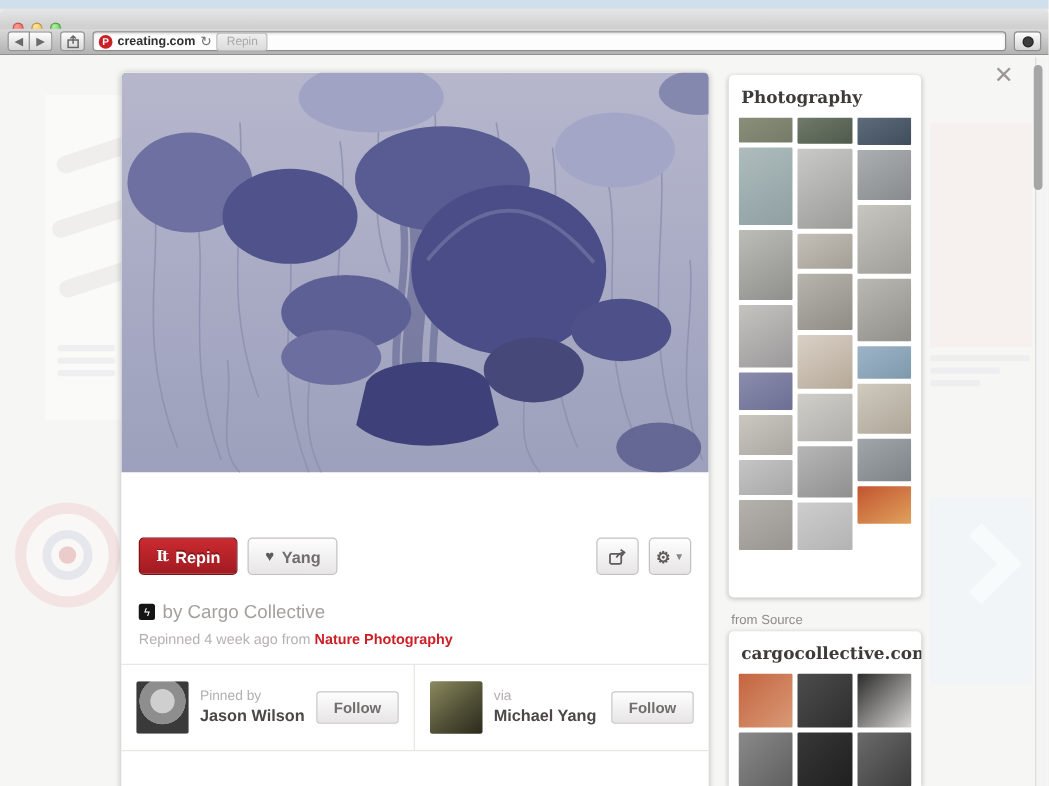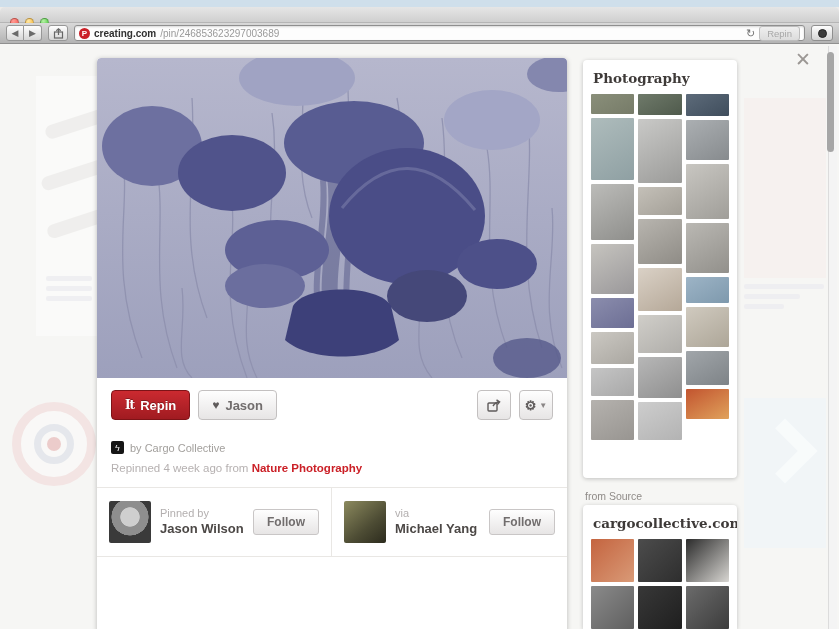--- a/index.html
+++ b/index.html
@@ -59,36 +59,36 @@
   .scroll-thumb { position:absolute; right:3px; top:6px; width:7px; height:100px; background:#a6a6a6; border-radius:4px; }
 
   
   .close-x { position:absolute; left:795px; top:48px; font-size:19px; color:#9b9794; cursor:pointer; }
 
   .pin-card { position:absolute; left:97px; top:58px; width:470px; height:575px; background:#fff;
     border-radius:4px 4px 0 0; box-shadow:0 1px 5px rgba(0,0,0,.25); overflow:hidden; }
   .pin-image { display:block; width:470px; height:320px; border-radius:4px 4px 0 0; }
   .actions { display:flex; align-items:center; gap:8px; padding:12px 14px 10px; }
   .btn { display:inline-flex; align-items:center; gap:6px; height:30px; border-radius:4px;
-    font-size:13px; font-weight:bold; padding:0 13px; cursor:pointer; }
+    font-size:13px; font-weight:bold; padding:0 13px; cursor:pointer;margin-top:40px; }
   .btn-red { background:linear-gradient(#cb2a30,#a01b21); border:1px solid #7e1317; color:#fff;
     text-shadow:0 -1px 0 rgba(0,0,0,.3); }
   .btn-gray { background:linear-gradient(#fefefe,#e7e5e5); border:1px solid #c3c0c0; color:#716d6d; }
   .icon-sq { width:34px; padding:0; justify-content:center; }
   .spacer { flex:1; }
   .pin-glyph { font-size:12px; font-weight:bold; font-family:"DejaVu Serif",serif; letter-spacing:-1px;}
   .heart { font-size:12px; color:#5f5b5b; }
   .gear-wrap { font-size:13px; color:#5f5b5b; display:flex; align-items:center; gap:3px;}
   .caret { font-size:8px; color:#8a8686; }
   .desc { padding:2px 14px 0; font-family:"DejaVu Serif", serif; font-size:13.5px; line-height:1.5;
     color:#39312e; }
   .byline { display:flex; align-items:center; gap:6px; margin:11px 14px 0; }
   .bolt-sq { width:13px; height:13px; border-radius:2px; background:#151515; color:#fff; font-size:9px;
     display:flex; align-items:center; justify-content:center; }
-  .byline-text { font-size:11px; color:#a3a09d; }
+  .byline-text { font-size:15px; color:#a3a09d; }
   .repinned { margin:8px 14px 13px; font-size:11.5px; color:#b6b1b1; }
   .repinned a { color:#cb2027; font-weight:bold; text-decoration:none;margin-top:28px; }
   .hr { border-top:1px solid #e9e7e4; }
   .people { display:flex;justify-content:flex-end; }
   .person { width:50%; display:flex; align-items:center; gap:9px; padding:13px 12px; }
   .person.first { border-right:1px solid #e9e7e4; }
   .avatar { width:42px; height:42px; border-radius:2px; flex:0 0 auto; }
   .av-jason { background:radial-gradient(circle at 50% 38%, #cfcfcf 0 28%, #8e8e8e 30% 55%, #3a3a3a 56%), #e8e8e8; }
   .av-michael { background:linear-gradient(140deg,#8c8a5e,#4d4c34 60%,#2c2b1d); }
   .p-meta { line-height:1.3; min-width:0; }
@@ -136,21 +136,20 @@
     </div>
     <div class="tbtn share-btn">
       <svg width="11" height="11" viewBox="0 0 11 11">
         <rect x="1.5" y="4" width="8" height="6" fill="none" stroke="#666" stroke-width="1.2"></rect>
         <path d="M5.5 7 V1 M3.3 2.8 L5.5 0.8 L7.7 2.8" fill="none" stroke="#666" stroke-width="1.2"></path>
       </svg>
     </div>
     <div class="urlfield">
       <span class="favicon">P</span>
       <span class="url-domain">creating.com</span>
-      <span class="url-path">/pin/246853623297003689</span>
       <span class="reload">↻</span>
       <span class="reader-btn">Repin</span>
     </div>
     <div class="ext-btn">
       <span class="ext-dot"></span>
     </div>
   </div>
 
   <div class="content">
     <div class="bg-el bg-card">
@@ -230,21 +229,21 @@
       <ellipse cx="430" cy="300" rx="34" ry="20" fill="#565a8b" opacity=".8"></ellipse>
     </svg>
 
     <div class="actions">
       <div class="btn btn-red">
         <span class="pin-glyph">Ⅰt</span>
         <span>Repin</span>
       </div>
       <div class="btn btn-gray">
         <span class="heart">♥</span>
-        <span>Jason</span>
+        <span>Yang</span>
       </div>
       <div class="spacer"></div>
       <div class="btn btn-gray icon-sq">
         <svg width="14" height="13" viewBox="0 0 14 13">
           <rect x="1" y="4" width="9" height="8" rx="1" fill="none" stroke="#5f5b5b" stroke-width="1.4"></rect>
           <path d="M6 7 C8 4 10 3 12 3 M9.5 0.8 L12.6 2.9 L10.4 5.6" fill="none" stroke="#5f5b5b" stroke-width="1.4"></path>
         </svg>
       </div>
       <div class="btn btn-gray icon-sq">
         <span class="gear-wrap">

